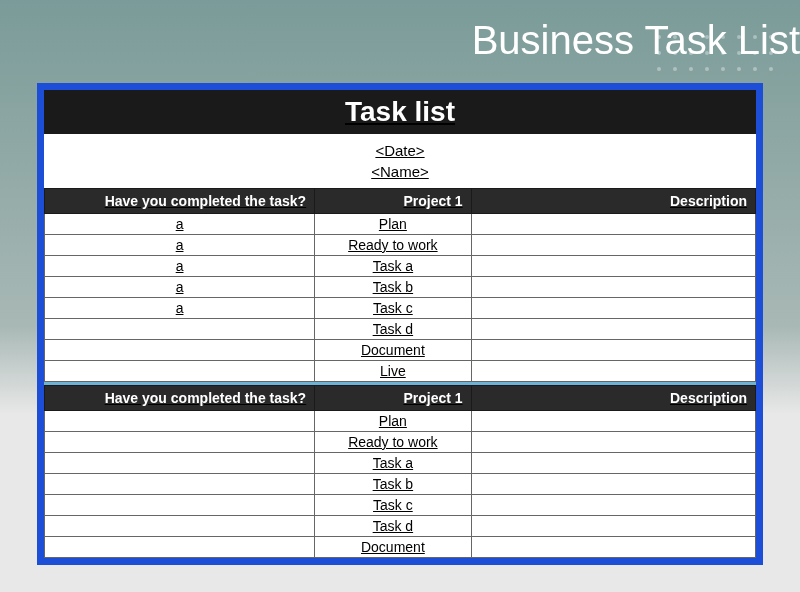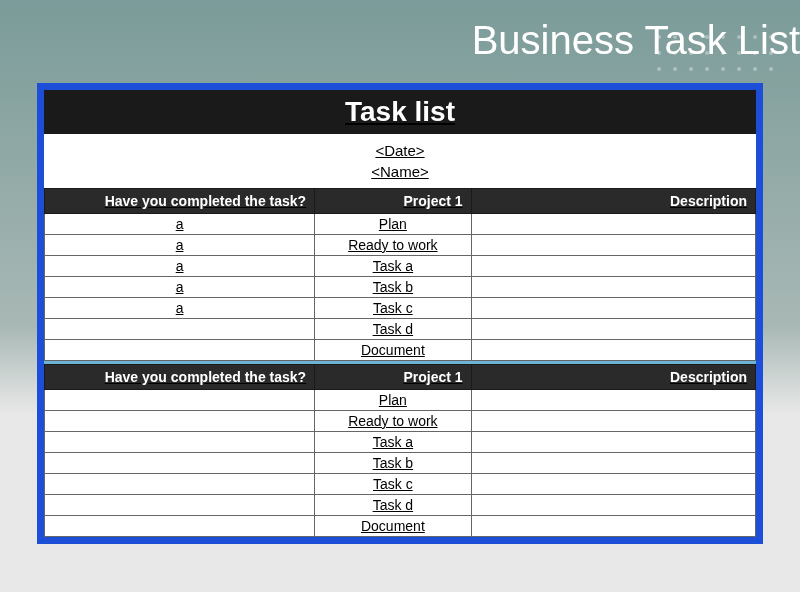--- a/index.html
+++ b/index.html
@@ -156,20 +156,25 @@
         <tr>
           <td class="col1"></td>
           <td class="col2">Task d</td>
           <td class="col3"></td>
         </tr>
         <tr>
           <td class="col1"></td>
           <td class="col2">Document</td>
           <td class="col3"></td>
         </tr>
+        <tr>
+          <td class="col1"></td>
+          <td class="col2">Live</td>
+          <td class="col3"></td>
+        </tr>
       </tbody>
   </table>
 
   <div class="divider"></div>
 
   <table>
     <thead>
       <tr>
         <th class="col1">Have you completed the task?</th>
         <th class="col2">Project 1</th>

